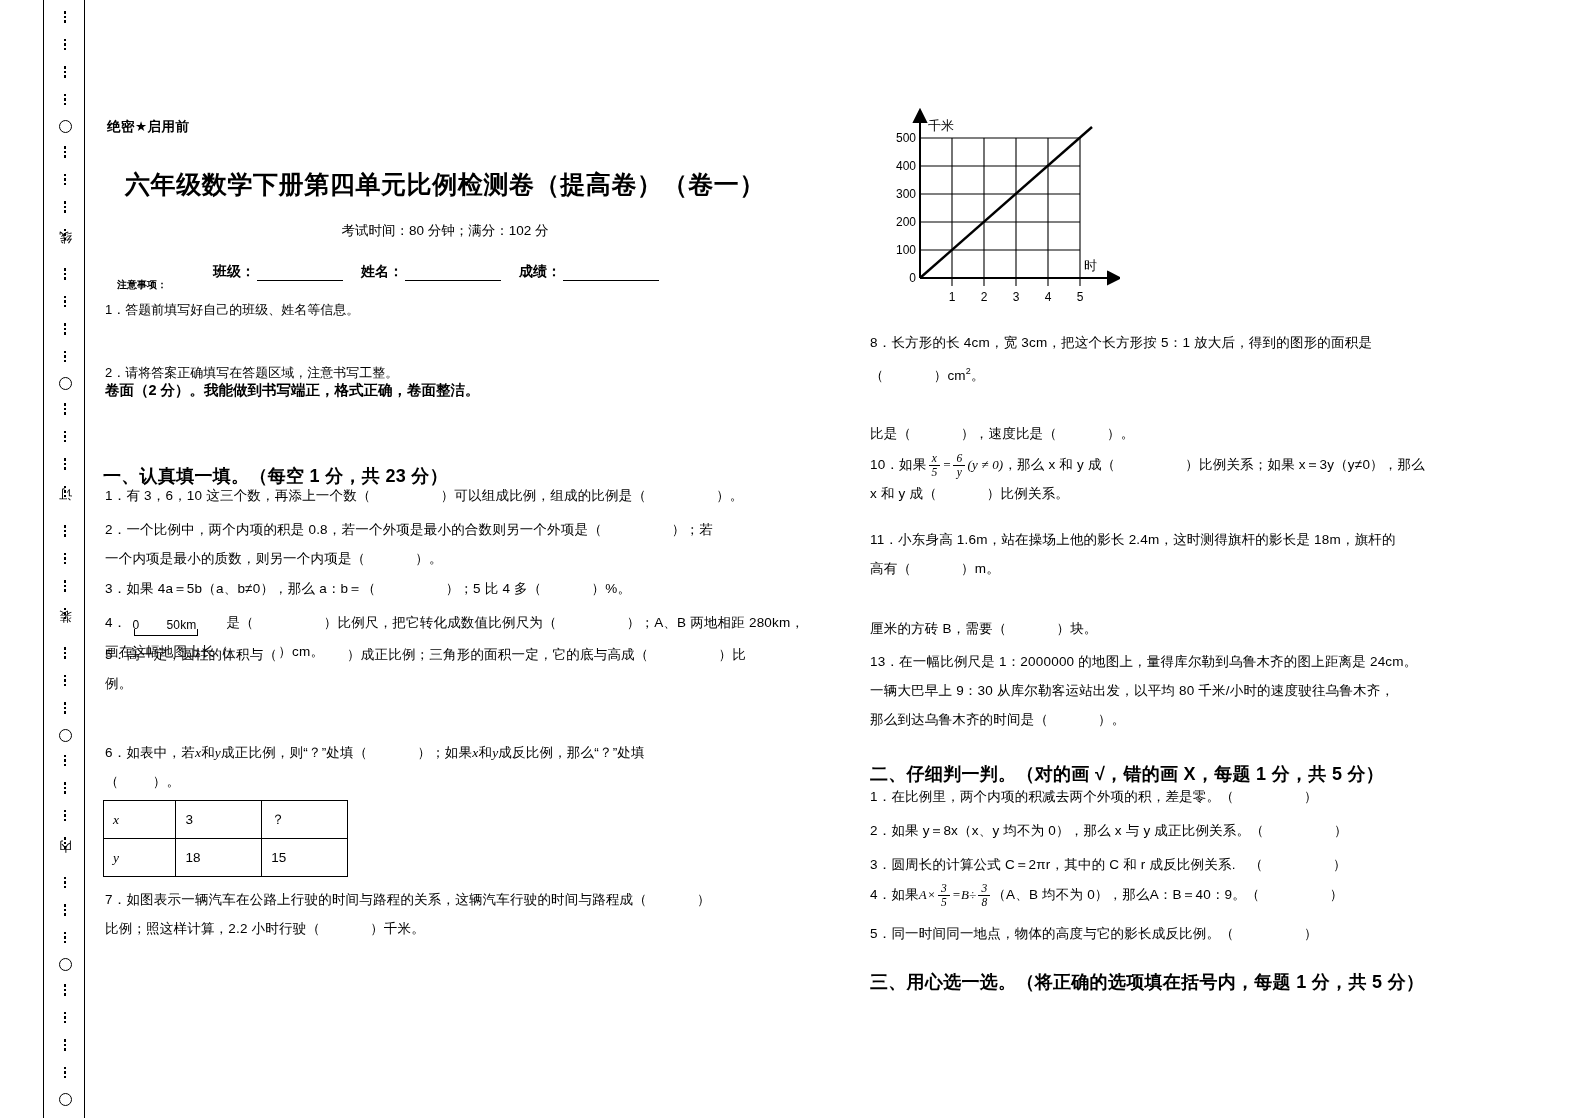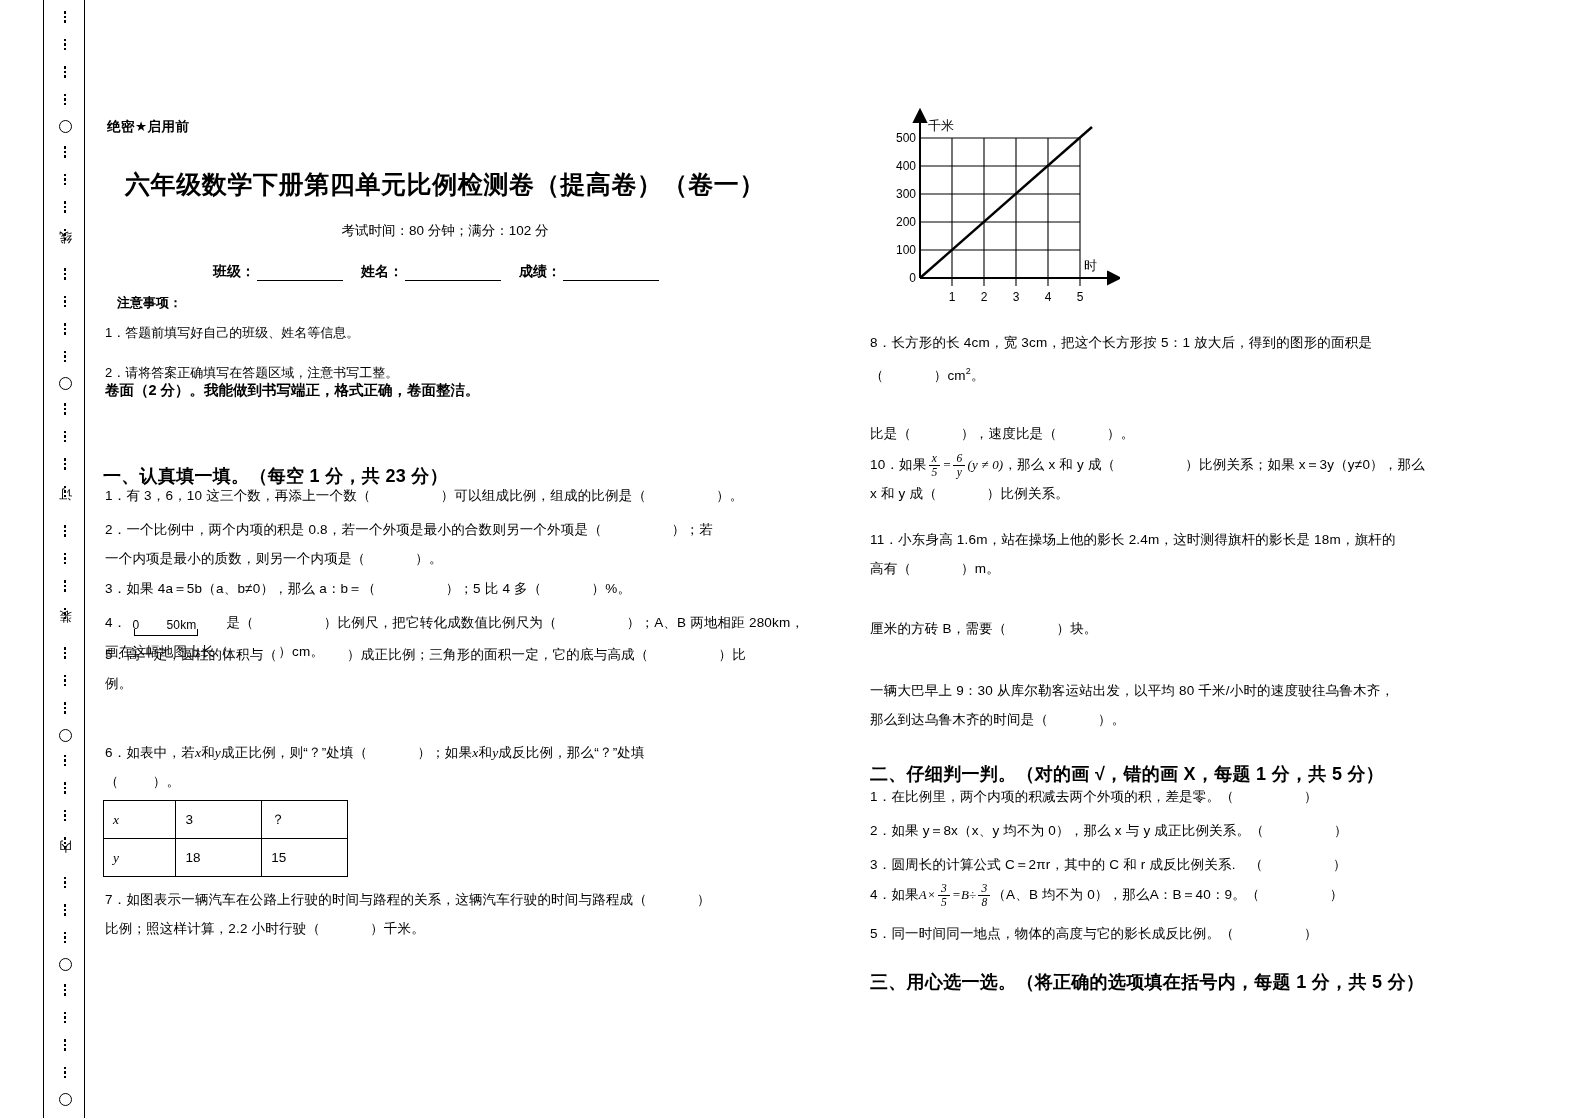--- a/index.html
+++ b/index.html
@@ -134,25 +134,25 @@
     margin: 0 18px 0 2px;
     vertical-align: bottom;
   }
   .bl-a { width: 86px; }
   .bl-b { width: 96px; }
   .bl-c { width: 96px; margin-right: 0; }
 
   .notes-title {
     position: absolute;
     left: 22px;
-    top: 294px;
-    font-size: 13px;
+    top: 278px;
+    font-size: 10px;
     font-weight: bold;
   }
-  .note-1 { position: absolute; left: 10px; top: 324px; font-size: 13px; }
+  .note-1 { position: absolute; left: 10px; top: 301px; font-size: 13px; }
   .note-2 { position: absolute; left: 10px; top: 328px; font-size: 13px; margin-top: 36px; }
   .cover-note {
     position: absolute;
     left: 10px;
     top: 381px;
     font-size: 14.5px;
     font-weight: bold;
   }
 
   
@@ -615,21 +615,21 @@
         <span>11．小东身高 1.6m，站在操场上他的影长 2.4m，这时测得旗杆的影长是 18m，旗杆的</span><br>
         <span>高有（</span><span class="gap-m"></span><span>）m。</span>
       </div>
 
       <div class="q qr" id="q12">
         <br>
         <span>厘米的方砖 B，需要（</span><span class="gap-m"></span><span>）块。</span>
       </div>
 
       <div class="q qr" id="q13">
-        <br>
+        <span>13．在一幅比例尺是 1：2000000 的地图上，量得库尔勒到乌鲁木齐的图上距离是 24cm。</span><br>
         <span>一辆大巴早上 9：30 从库尔勒客运站出发，以平均 80 千米/小时的速度驶往乌鲁木齐，</span><br>
         <span>那么到达乌鲁木齐的时间是（</span><span class="gap-m"></span><span>）。</span>
       </div>
 
       <div class="sec-head" id="sec2-head">二、仔细判一判。（对的画 √，错的画 X，每题 1 分，共 5 分）</div>
 
       <div class="q qr" id="t1">
         <span>1．在比例里，两个内项的积减去两个外项的积，差是零。（</span><span class="gap-l"></span><span>）</span>
       </div>
 

